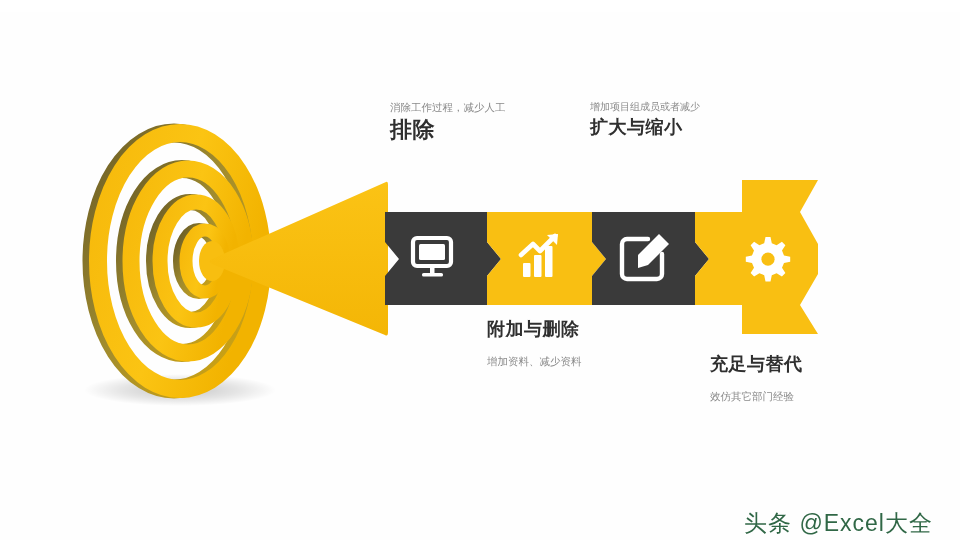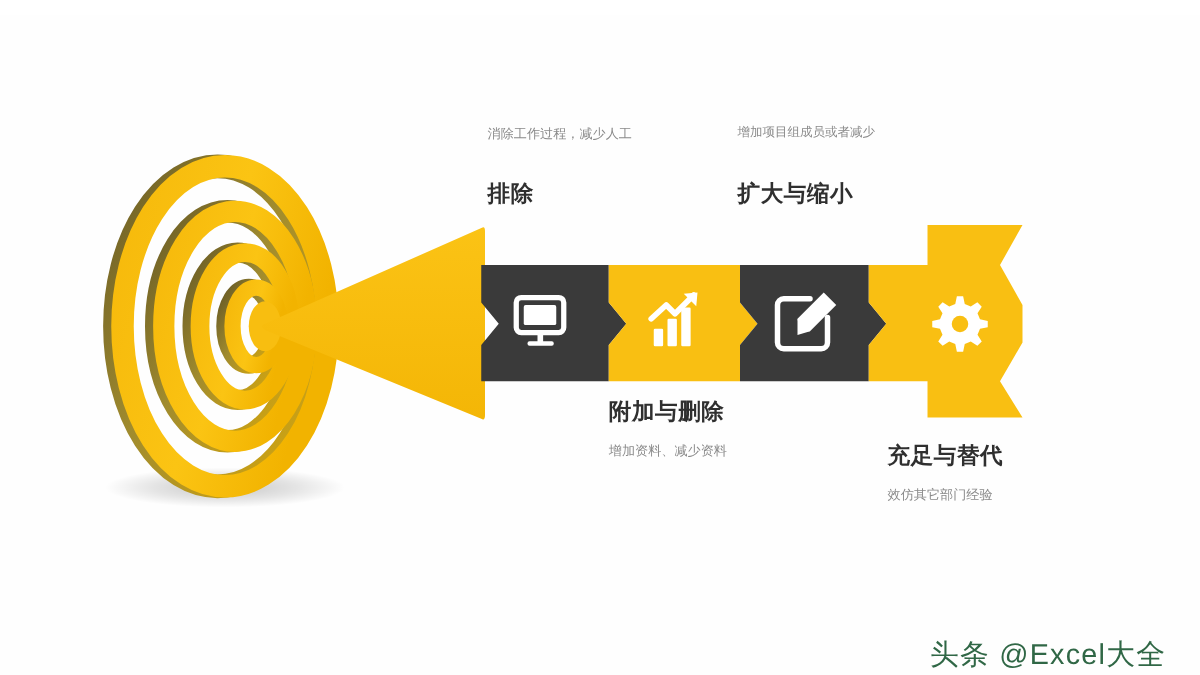--- a/index.html
+++ b/index.html
@@ -33,25 +33,25 @@
     letter-spacing: 0.5px;
     white-space: nowrap;
   }
   .callout .desc {
     color: #8a8a8a;
     line-height: 1.45;
   }
 
   #callout-exclude       { left: 390px; top: 88px;  width: 128px; }
   #callout-exclude .desc { font-size: 10.5px; }
-  #callout-exclude .title{ font-size: 18px; margin-top: 28px; }
+  #callout-exclude .title{ font-size: 22px; }
 
   #callout-scale         { left: 590px; top: 88px;  width: 128px; }
   #callout-scale .desc   { font-size: 10px; }
-  #callout-scale .title  { font-size: 18px; margin-top: 28px; }
+  #callout-scale .title  { font-size: 18px; }
 
   #callout-append        { left: 487px; top: 305px; width: 150px; }
   #callout-append .title { font-size: 18px; }
   #callout-append .desc  { font-size: 10.5px; margin-top: 13px; }
 
   #callout-substitute        { left: 710px; top: 340px; width: 150px; }
   #callout-substitute .title { font-size: 18px; }
   #callout-substitute .desc  { font-size: 10.5px; margin-top: 13px; }
 
   

